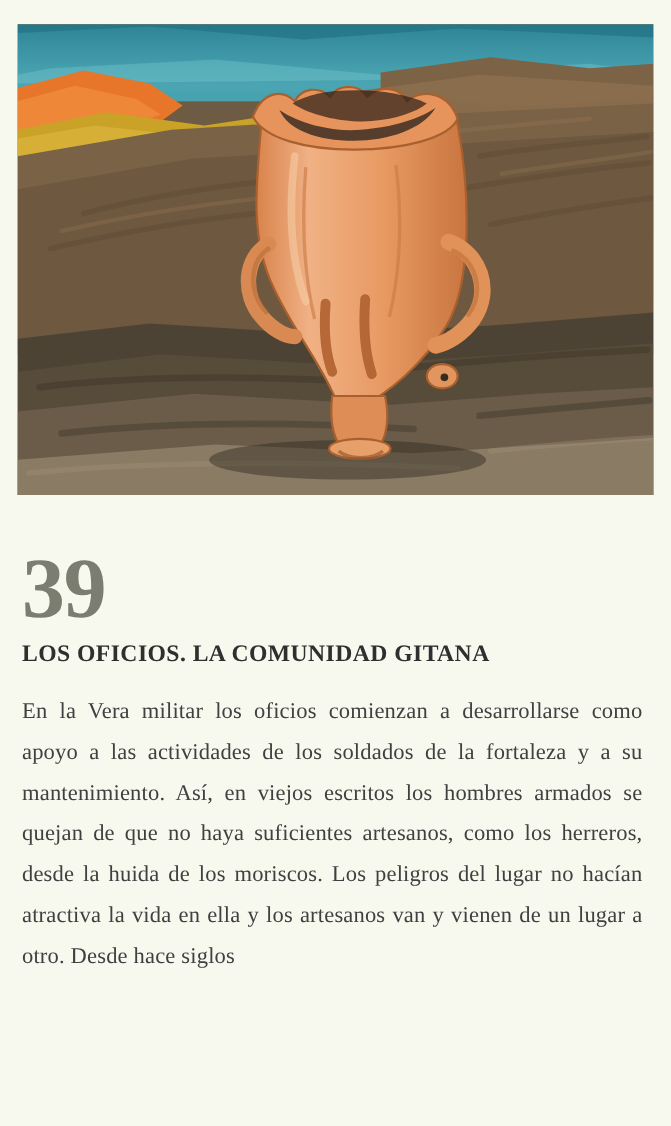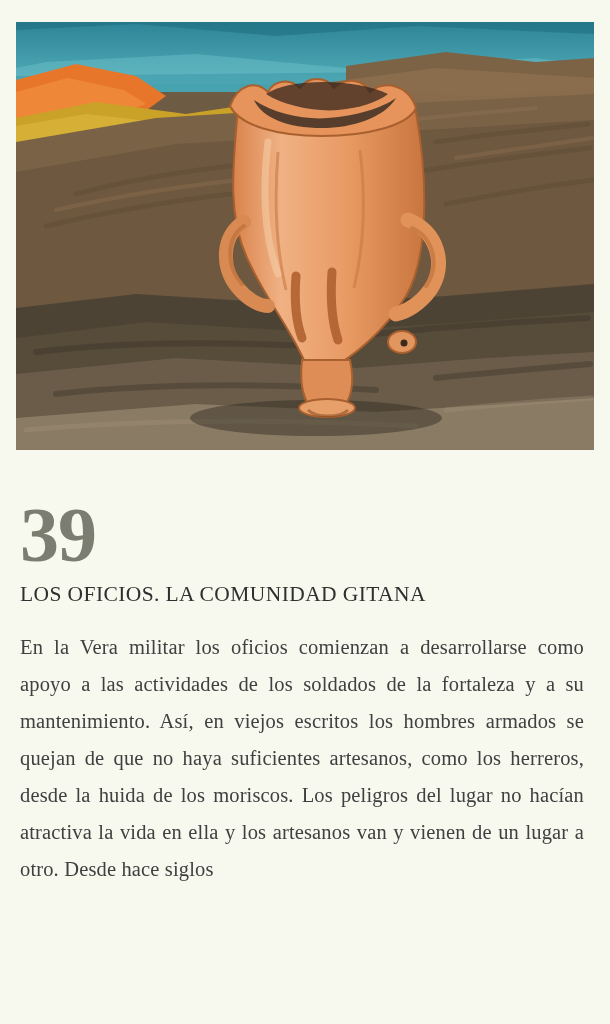--- a/index.html
+++ b/index.html
@@ -41,21 +41,21 @@
     font-family: "Liberation Serif", serif;
     font-size: 78px;
     font-weight: 700;
     color: #7b7d71;
     letter-spacing: -1px;
     line-height: 1.0;
     margin: 46px 0 8px 2px;
   }
   .chapter-title {
     font-family: "Liberation Serif", serif;
-    font-weight: 400;
+    font-weight: 700;
     font-size: 21.5px;
     letter-spacing: 0.4px;
     color: #2f2f2f;
     margin: 0 0 22px 2px;
   }
   .body-text {
     font-family: "Liberation Serif", serif;
     font-size: 20.5px;
     line-height: 37px;
     color: #404040;

